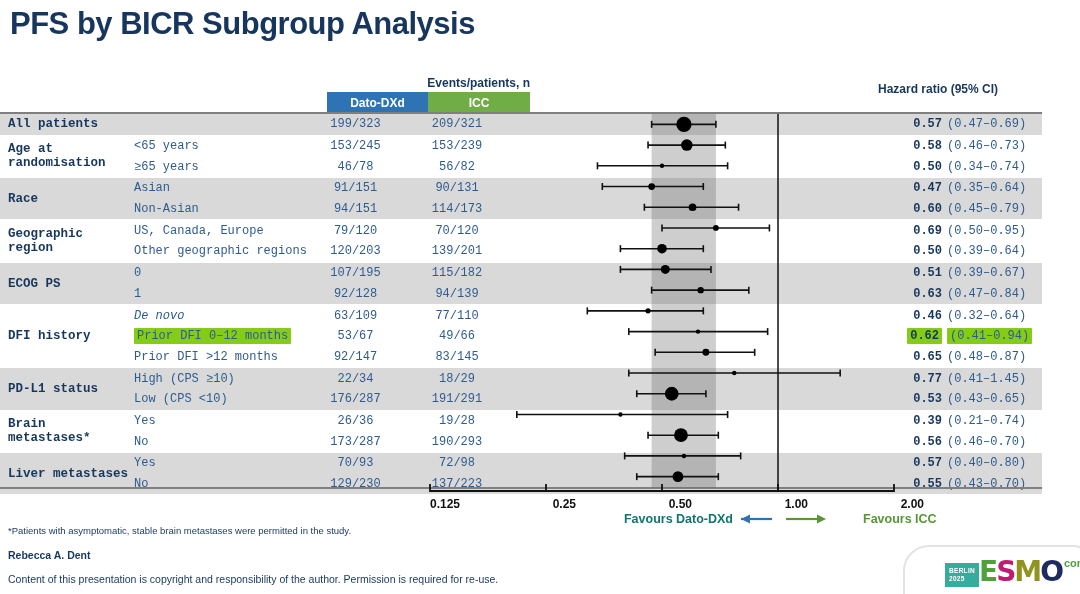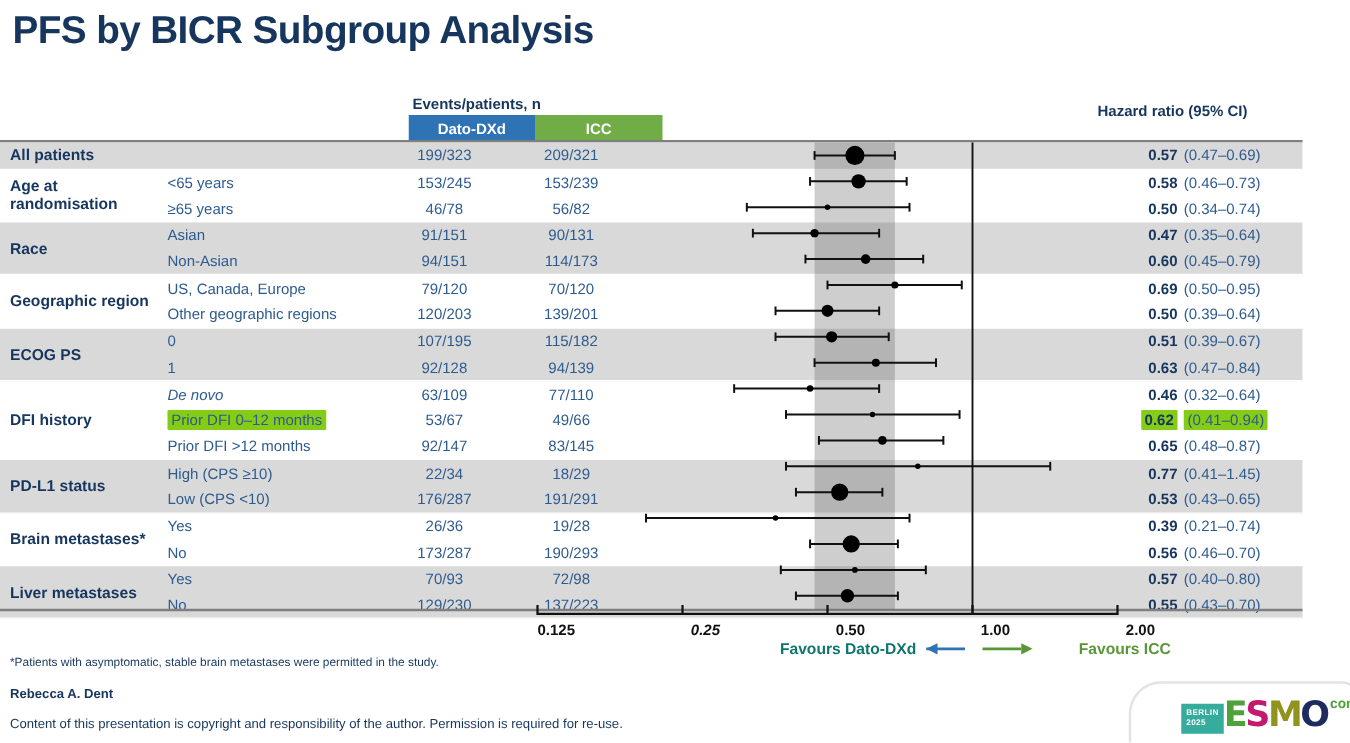--- a/index.html
+++ b/index.html
@@ -4,28 +4,28 @@
 <style>
   * { margin:0; padding:0; box-sizing:border-box; }
   html,body { background:#fff; }
   #slide {
     position:relative; width:1080px; height:594px; background:#ffffff;
     font-family:"Liberation Sans", sans-serif; overflow:hidden;
   }
   
   #title { position:absolute; left:10px; top:6px; font-size:31px; font-weight:bold; color:#17365D; letter-spacing:-0.5px; }
   
-  #events-label { position:absolute; left:330px; top:76px; width:200px; text-align:left; font-size:12px; font-weight:bold; color:#17365D; }
+  #events-label { position:absolute; left:330px; top:76px; width:200px; text-align:right; font-size:12px; font-weight:bold; color:#17365D; }
   #arm1-box { position:absolute; left:327px; top:92px; width:101px; height:21px; background:#2E74B5; color:#fff; font-size:12px; font-weight:bold; display:flex; align-items:center; justify-content:center; }
   #arm2-box { position:absolute; left:428px; top:92px; width:102px; height:21px; background:#70AD47; color:#fff; font-size:12px; font-weight:bold; display:flex; align-items:center; justify-content:center; }
   #hr-label { position:absolute; left:838px; top:82px; width:200px; text-align:center; font-size:12px; font-weight:bold; color:#17365D; }
   
   #top-border { position:absolute; left:0; top:112px; width:1042px; height:2px; background:#7F7F7F; }
   #bottom-border { position:absolute; left:0; top:487px; width:1042px; height:1.5px; background:#7F7F7F; }
-  #table { position:absolute; left:0; top:114px; width:1042px; }
+  #table { position:absolute; left:0; top:114px; width:1042px;font-family:Liberation Mono, monospace; }
   .group { display:flex; border-bottom:1px solid #fff; }
   .group.shade { background:#D9D9D9; }
   .group-label { width:150px; display:flex; align-items:center; padding-left:8px; font-size:12.5px; font-weight:bold; color:#17365D; }
   .rows { flex:1; }
   .row { display:flex; height:20.7px; align-items:center; font-size:12px; color:#2E5B8F; }
   .cell-sub { width:175px; padding-left:5px; white-space:nowrap; }
   .cell-dato { width:103px; text-align:center; }
   .cell-icc  { width:100px; text-align:center; }
   .cell-plot { width:378px; }
   .cell-hr { width:57px; text-align:right; font-weight:bold; color:#17365D; }
@@ -331,21 +331,21 @@
       <circle cx="677.9504087549925" cy="476.63888888888886" r="5.392857142857143" fill="#000"></circle>
       <path d="M 430 484 L 430 491 L 894 491 L 894 484 M 546 491 L 546 484 M 662 491 L 662 484 M 778 491 L 778 484" stroke="#111" stroke-width="1.8" fill="none"></path>
       <line x1="772" y1="519" x2="741" y2="519" stroke="#2E74B5" stroke-width="2.2"></line>
       <polygon points="741,519 750,514.5 750,523.5" fill="#2E74B5"></polygon>
       <line x1="786" y1="519" x2="817" y2="519" stroke="#589636" stroke-width="2.2"></line>
       <polygon points="817,514.5 817,523.5 826,519" fill="#589636"></polygon>
     </svg>
 
   <div id="axis-labels">
       <div class="tick-label" style="left: 430px;">0.125</div>
-      <div class="tick-label" style="left: 546px; font-style: italic;">0.25</div>
+      <div class="tick-label" style="left: 546px;">0.25</div>
       <div class="tick-label" style="left: 662px;">0.50</div>
       <div class="tick-label" style="left: 778px;">1.00</div>
       <div class="tick-label" style="left: 894px;">2.00</div>
     </div>
   <div id="favours-left">Favours Dato-DXd</div>
   <div id="favours-right">Favours ICC</div>
 
   <div id="footnote">*Patients with asymptomatic, stable brain metastases were permitted in the study.</div>
   <div id="author">Rebecca A. Dent</div>
   <div id="copyright">Content of this presentation is copyright and responsibility of the author. Permission is required for re-use.</div>

